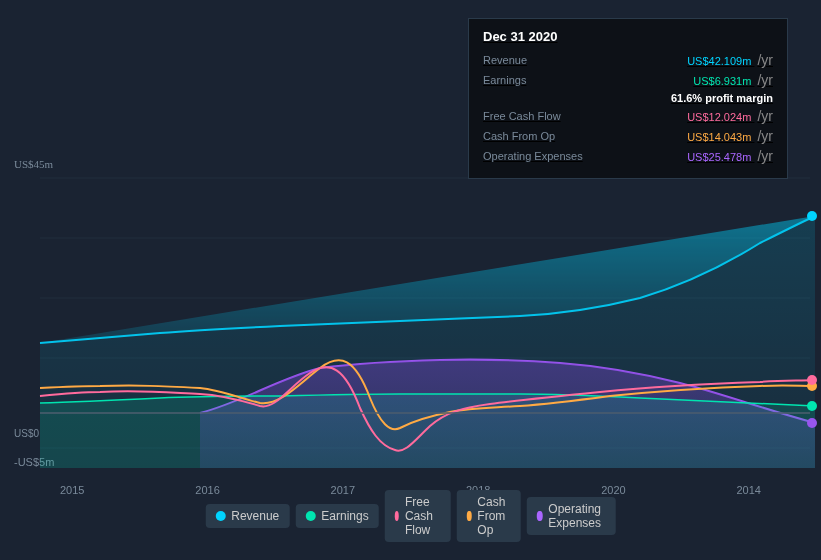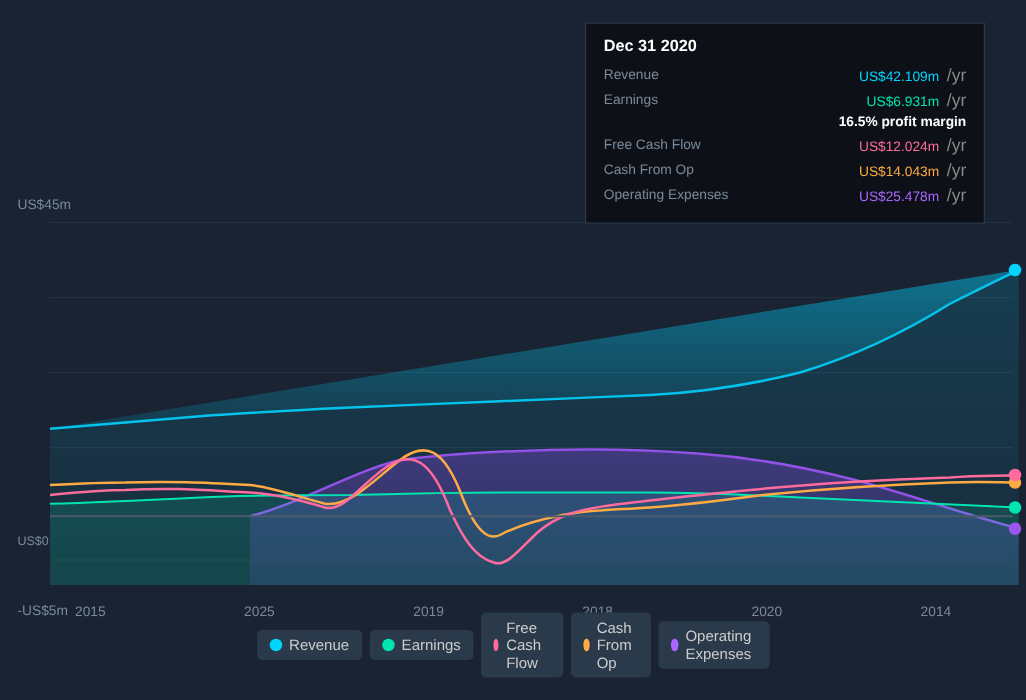--- a/index.html
+++ b/index.html
@@ -15,20 +15,21 @@
     
     .info-box {
       position: absolute;
       top: 18px;
       left: 468px;
       background: #0d1117;
       border: 1px solid #2a3a4a;
       padding: 10px 14px;
       min-width: 320px;
       z-index: 10;
+      text-decoration: underline;
     }
     .info-box-title {
       color: #ffffff;
       font-size: 13px;
       font-weight: bold;
       margin-bottom: 8px;
     }
     .info-row {
       display: flex;
       justify-content: space-between;
@@ -56,31 +57,32 @@
       font-weight: bold;
     }
 
     
     .y-axis-label {
       position: absolute;
       top: 158px;
       left: 14px;
       color: #7a8a9a;
       font-size: 11px;
+      font-family: Liberation Serif, serif;
     }
     .y-axis-label-zero {
       position: absolute;
       top: 428px;
       left: 14px;
       color: #7a8a9a;
       font-size: 10px;
     }
     .y-axis-label-neg {
       position: absolute;
-      top: 483px;
+      top: 456px;
       left: 14px;
       color: #7a8a9a;
       font-size: 11px;
       text-align: right;
     }
     .x-label {
       color: #7a8a9a;
       font-size: 11px;
     }
 
@@ -131,21 +133,21 @@
   <div class="info-row">
     <span class="info-label">Revenue</span>
     <span class="info-value cyan">US$42.109m <span class="info-unit">/yr</span></span>
   </div>
   <div class="info-row">
     <span class="info-label">Earnings</span>
     <span class="info-value green">US$6.931m <span class="info-unit">/yr</span></span>
   </div>
   <div class="info-row">
     <span class="info-label"></span>
-    <span class="profit-margin-text">16.5% profit margin</span>
+    <span class="profit-margin-text">61.6% profit margin</span>
   </div>
   <div class="info-row">
     <span class="info-label">Free Cash Flow</span>
     <span class="info-value pink">US$12.024m <span class="info-unit">/yr</span></span>
   </div>
   <div class="info-row">
     <span class="info-label">Cash From Op</span>
     <span class="info-value orange">US$14.043m <span class="info-unit">/yr</span></span>
   </div>
   <div class="info-row">
@@ -201,22 +203,22 @@
 
   <circle cx="812" cy="48" r="5" fill="#00d4ff"></circle>
   <circle cx="812" cy="255" r="5" fill="#9955ee"></circle>
   <circle cx="812" cy="238" r="5" fill="#00e5b0"></circle>
   <circle cx="812" cy="218" r="5" fill="#ffaa44"></circle>
   <circle cx="812" cy="212" r="5" fill="#ff6b9d"></circle>
 </svg>
 
 <div style="position:absolute; bottom:64px; left:0; right:0; display:flex; justify-content:space-between; padding: 0 60px;">
   <span class="x-label">2015</span>
-  <span class="x-label">2025</span>
-  <span class="x-label">2019</span>
+  <span class="x-label">2016</span>
+  <span class="x-label">2017</span>
   <span class="x-label">2018</span>
   <span class="x-label">2020</span>
   <span class="x-label">2014</span>
 </div>
 
 <div class="legend">
   <div class="legend-item">
     <div class="legend-dot" style="background:#00d4ff;"></div>
     <span class="legend-label">Revenue</span>
   </div>

